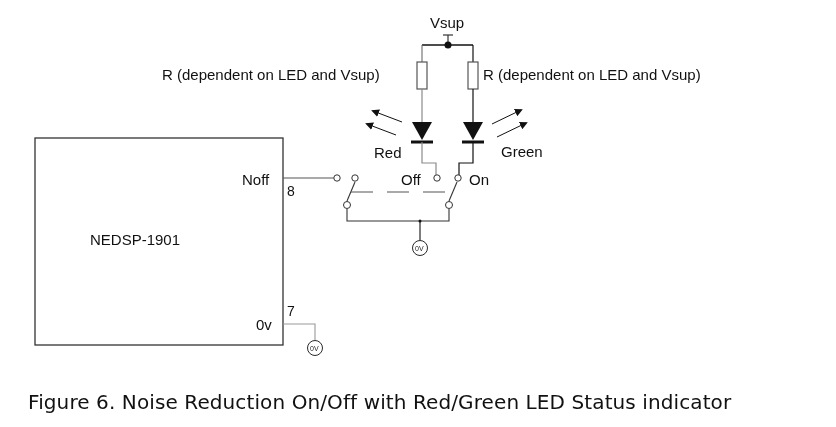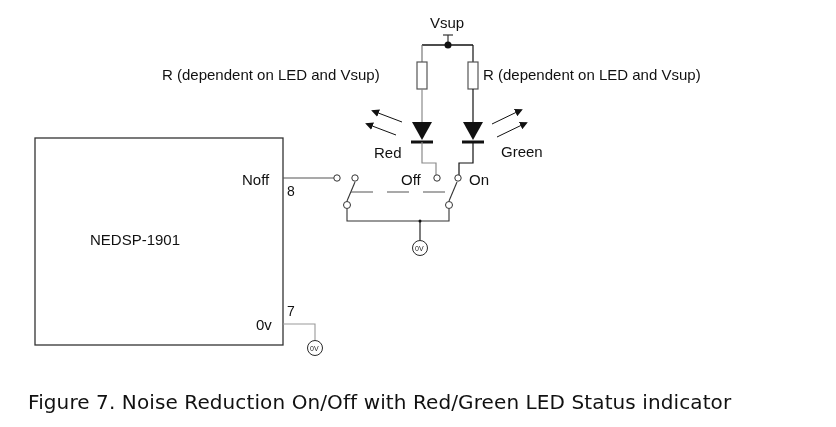--- a/index.html
+++ b/index.html
@@ -78,13 +78,13 @@
   <line x1="283" y1="178" x2="334" y2="178" stroke="#555" stroke-width="1.1"></line>
   <text class="lbl" x="256" y="330">0v</text>
   <text class="pin" x="287" y="316">7</text>
   <polyline points="283,324 315,324 315,340" fill="none" stroke="#999" stroke-width="1.1"></polyline>
   <g>
     <circle cx="315" cy="348" r="7.5" fill="#fff" stroke="#111" stroke-width="0.9"></circle>
     <text class="gnd-txt" x="310" y="351">0V</text>
   </g>
 </svg>
 
-<div class="caption">Figure 7. Noise Reduction On/Off with Red/Green LED Status indicator</div>
+<div class="caption">Figure 6. Noise Reduction On/Off with Red/Green LED Status indicator</div>
 
 </body></html>

